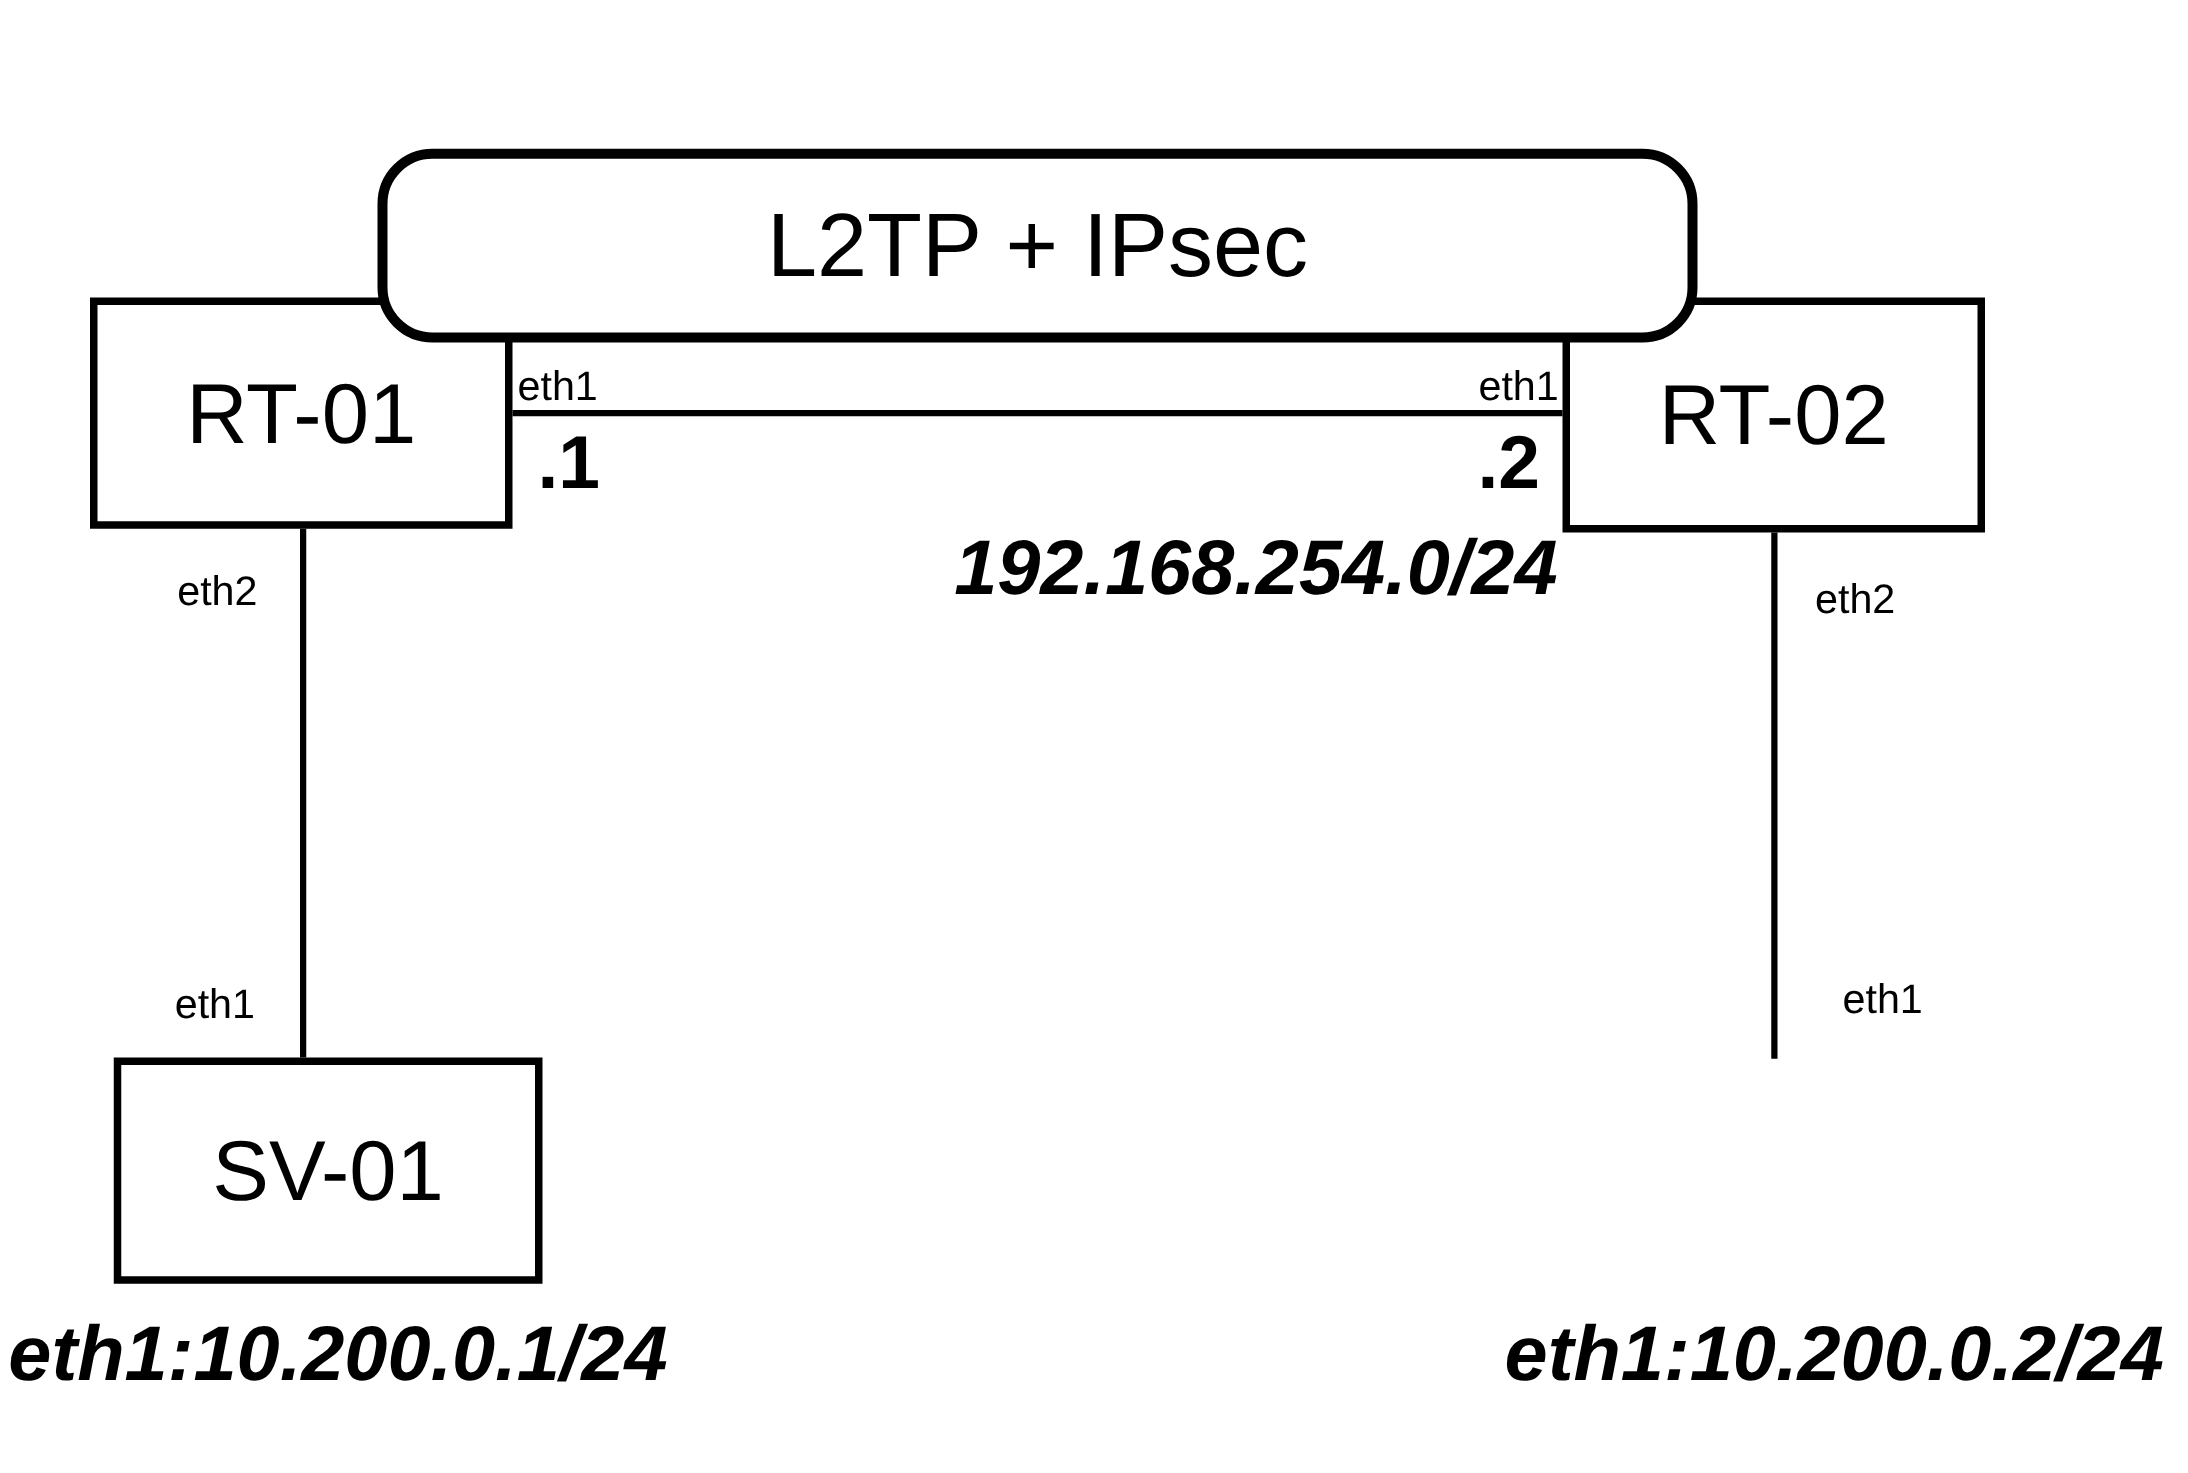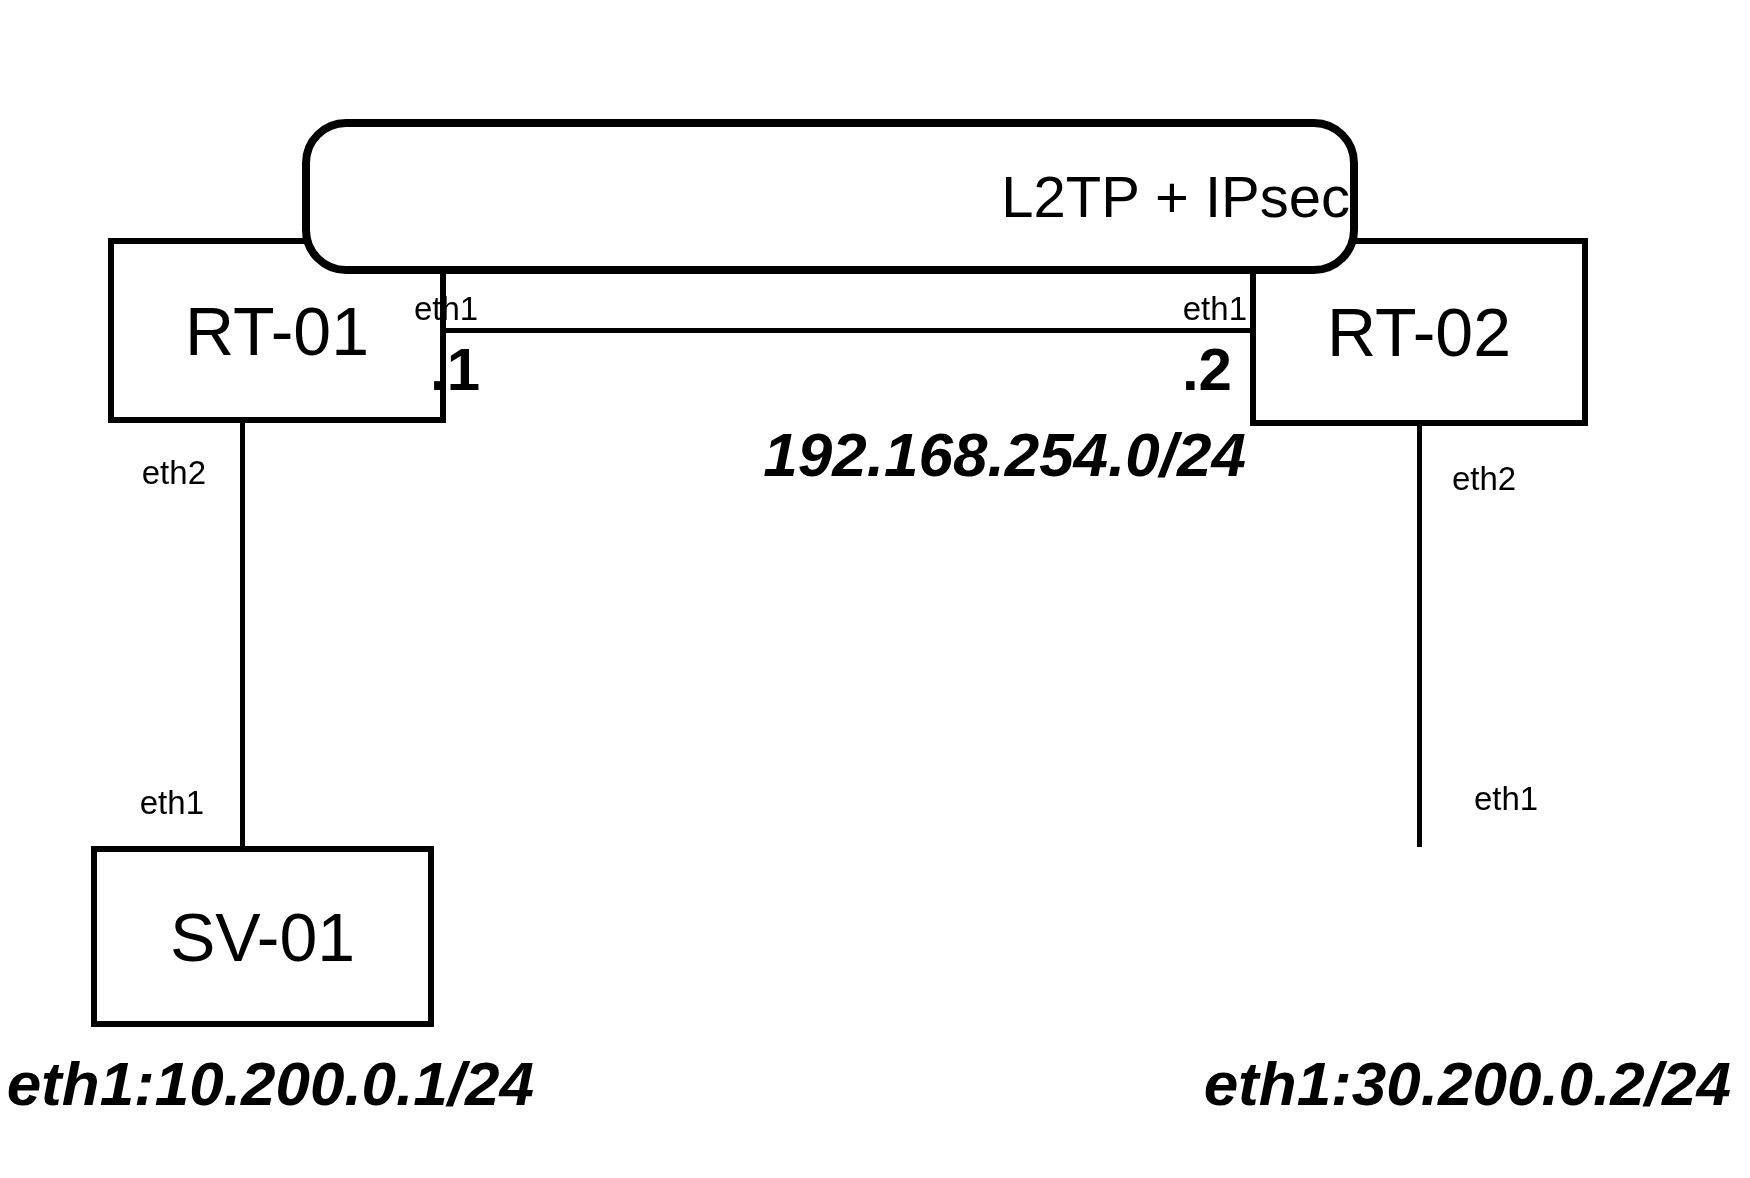--- a/index.html
+++ b/index.html
@@ -25,22 +25,22 @@
     white-space:nowrap;
   }
   
   .tunnel{
     position:absolute;
     left:302px;top:119px;width:1056px;height:155px;
     box-sizing:border-box;
     border:8px solid #000;
     border-radius:44px;
     background:#ffffff;
-    display:flex;align-items:center;justify-content:flex-end;
-    font-size:58px;
+    display:flex;align-items:center;justify-content:center;
+    font-size:72px;
     z-index:3;
     white-space:nowrap;
   }
   .lbl{
     position:absolute;
     z-index:4;
     line-height:1;
     white-space:nowrap;
   }
   .port{font-size:33px;}
@@ -52,21 +52,21 @@
 </style>
 </head>
 <body>
 
 <div id="canvas">
 
   <div class="line" style="left:408px;top:328px;width:846px;height:5px;"></div>
   <div class="line" style="left:240px;top:420px;width:5px;height:430px;"></div>
   <div class="line" style="left:1417px;top:421px;width:5px;height:426px;"></div>
 
-  <div class="node" style="left:72px;top:238px;width:338px;height:185px;margin-left:36px;">
+  <div class="node" style="left:72px;top:238px;width:338px;height:185px;">
     <span>RT-01</span>
   </div>
   <div class="node" style="left:1250px;top:238px;width:338px;height:188px;">
     <span>RT-02</span>
   </div>
 
   <div class="node" style="left:73px;top:846px;width:343px;height:181px;margin-left:18px;">
     <span>SV-01</span>
   </div>
 
@@ -79,15 +79,15 @@
   <div class="lbl port ta-r" style="left:1050px;top:292px;width:197px;">eth1</div>
   <div class="lbl host ta-r" style="left:1050px;top:340px;width:182px;">.2</div>
   <div class="lbl subnet ta-c" style="left:400px;top:424px;width:846px;">192.168.254.0/24</div>
 
   <div class="lbl port ta-r" style="left:60px;top:456px;width:146px;">eth2</div>
   <div class="lbl port ta-r" style="left:60px;top:786px;width:144px;">eth1</div>
   <div class="lbl port" style="left:1452px;top:462px;">eth2</div>
   <div class="lbl port" style="left:1474px;top:782px;">eth1</div>
 
   <div class="lbl caption ta-c" style="left:-6px;top:1053px;width:540px;">eth1:10.200.0.1/24</div>
-  <div class="lbl caption ta-c" style="left:1191px;top:1053px;width:540px;">eth1:30.200.0.2/24</div>
+  <div class="lbl caption ta-c" style="left:1191px;top:1053px;width:540px;">eth1:10.200.0.2/24</div>
 
 </div>
 
 </body></html>

